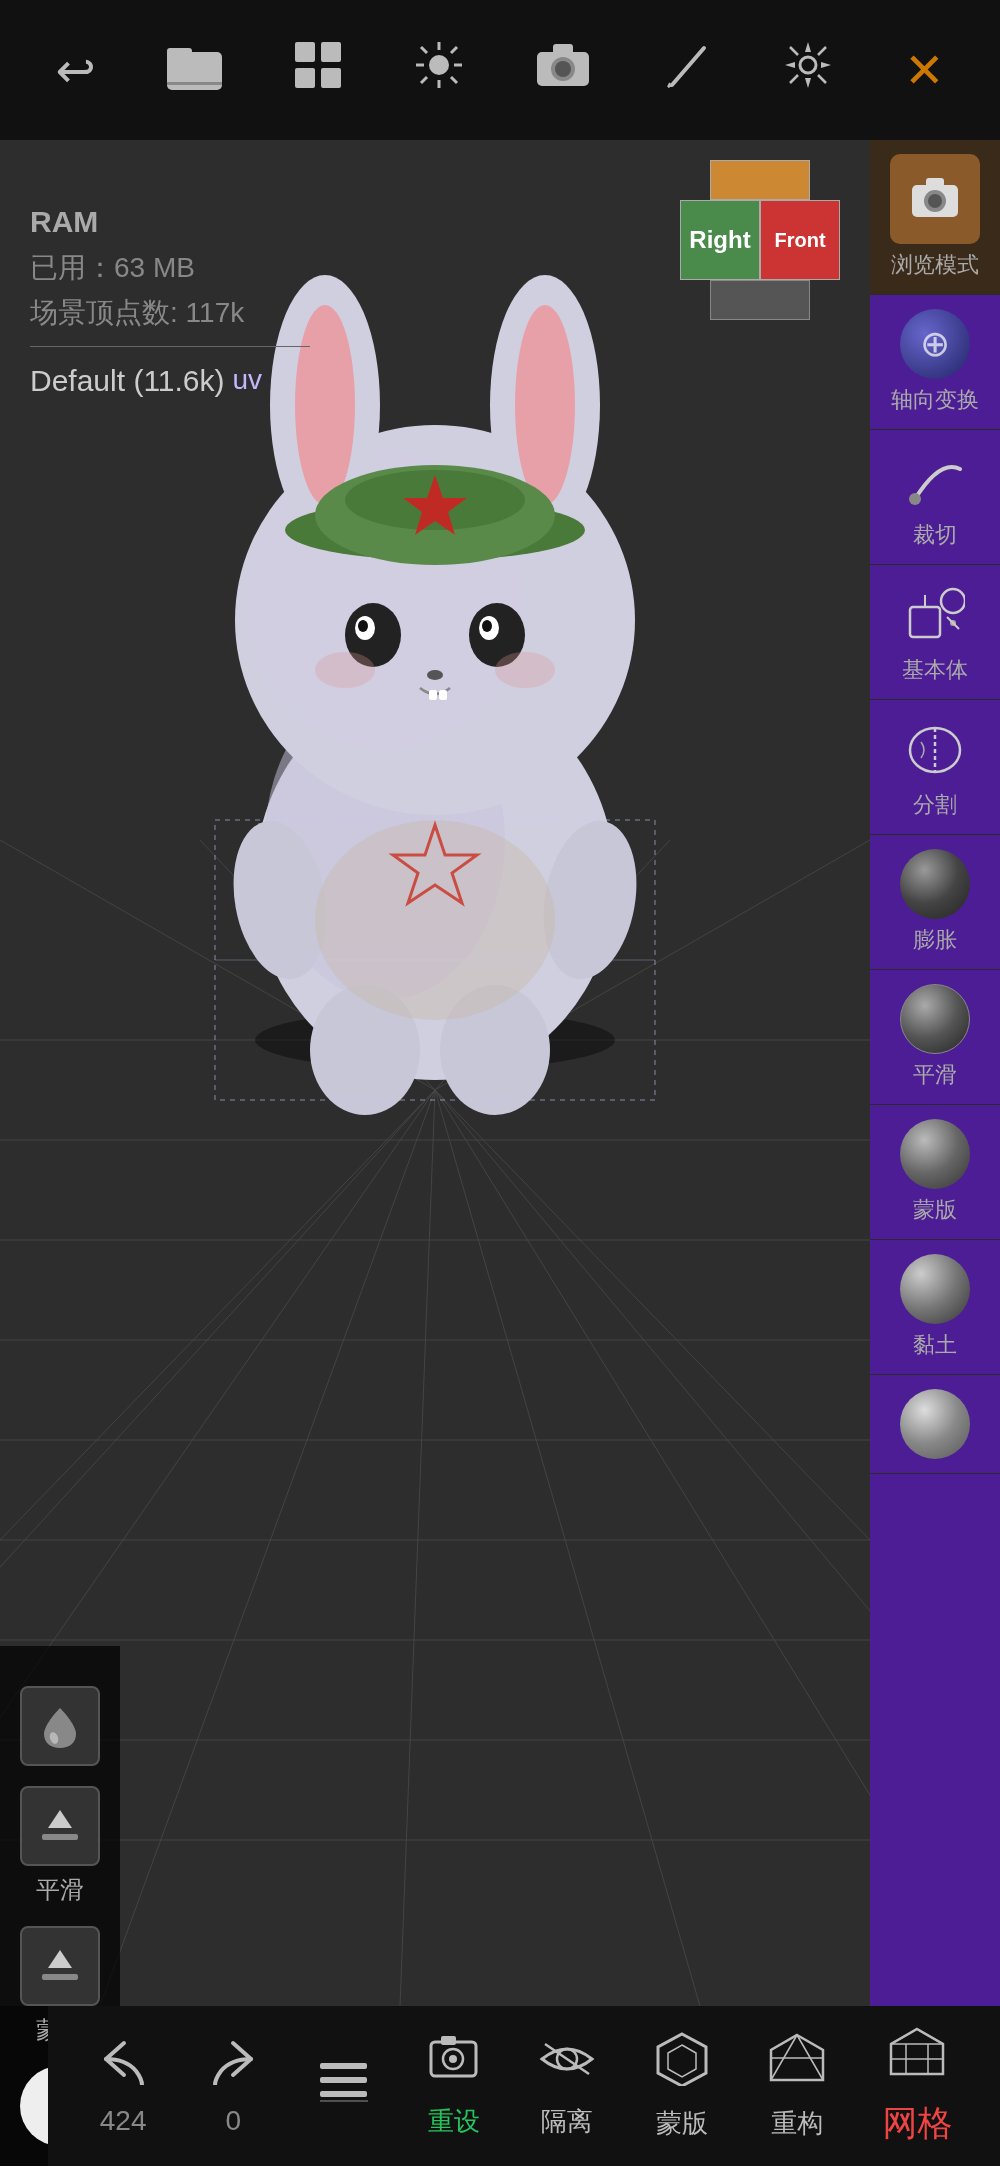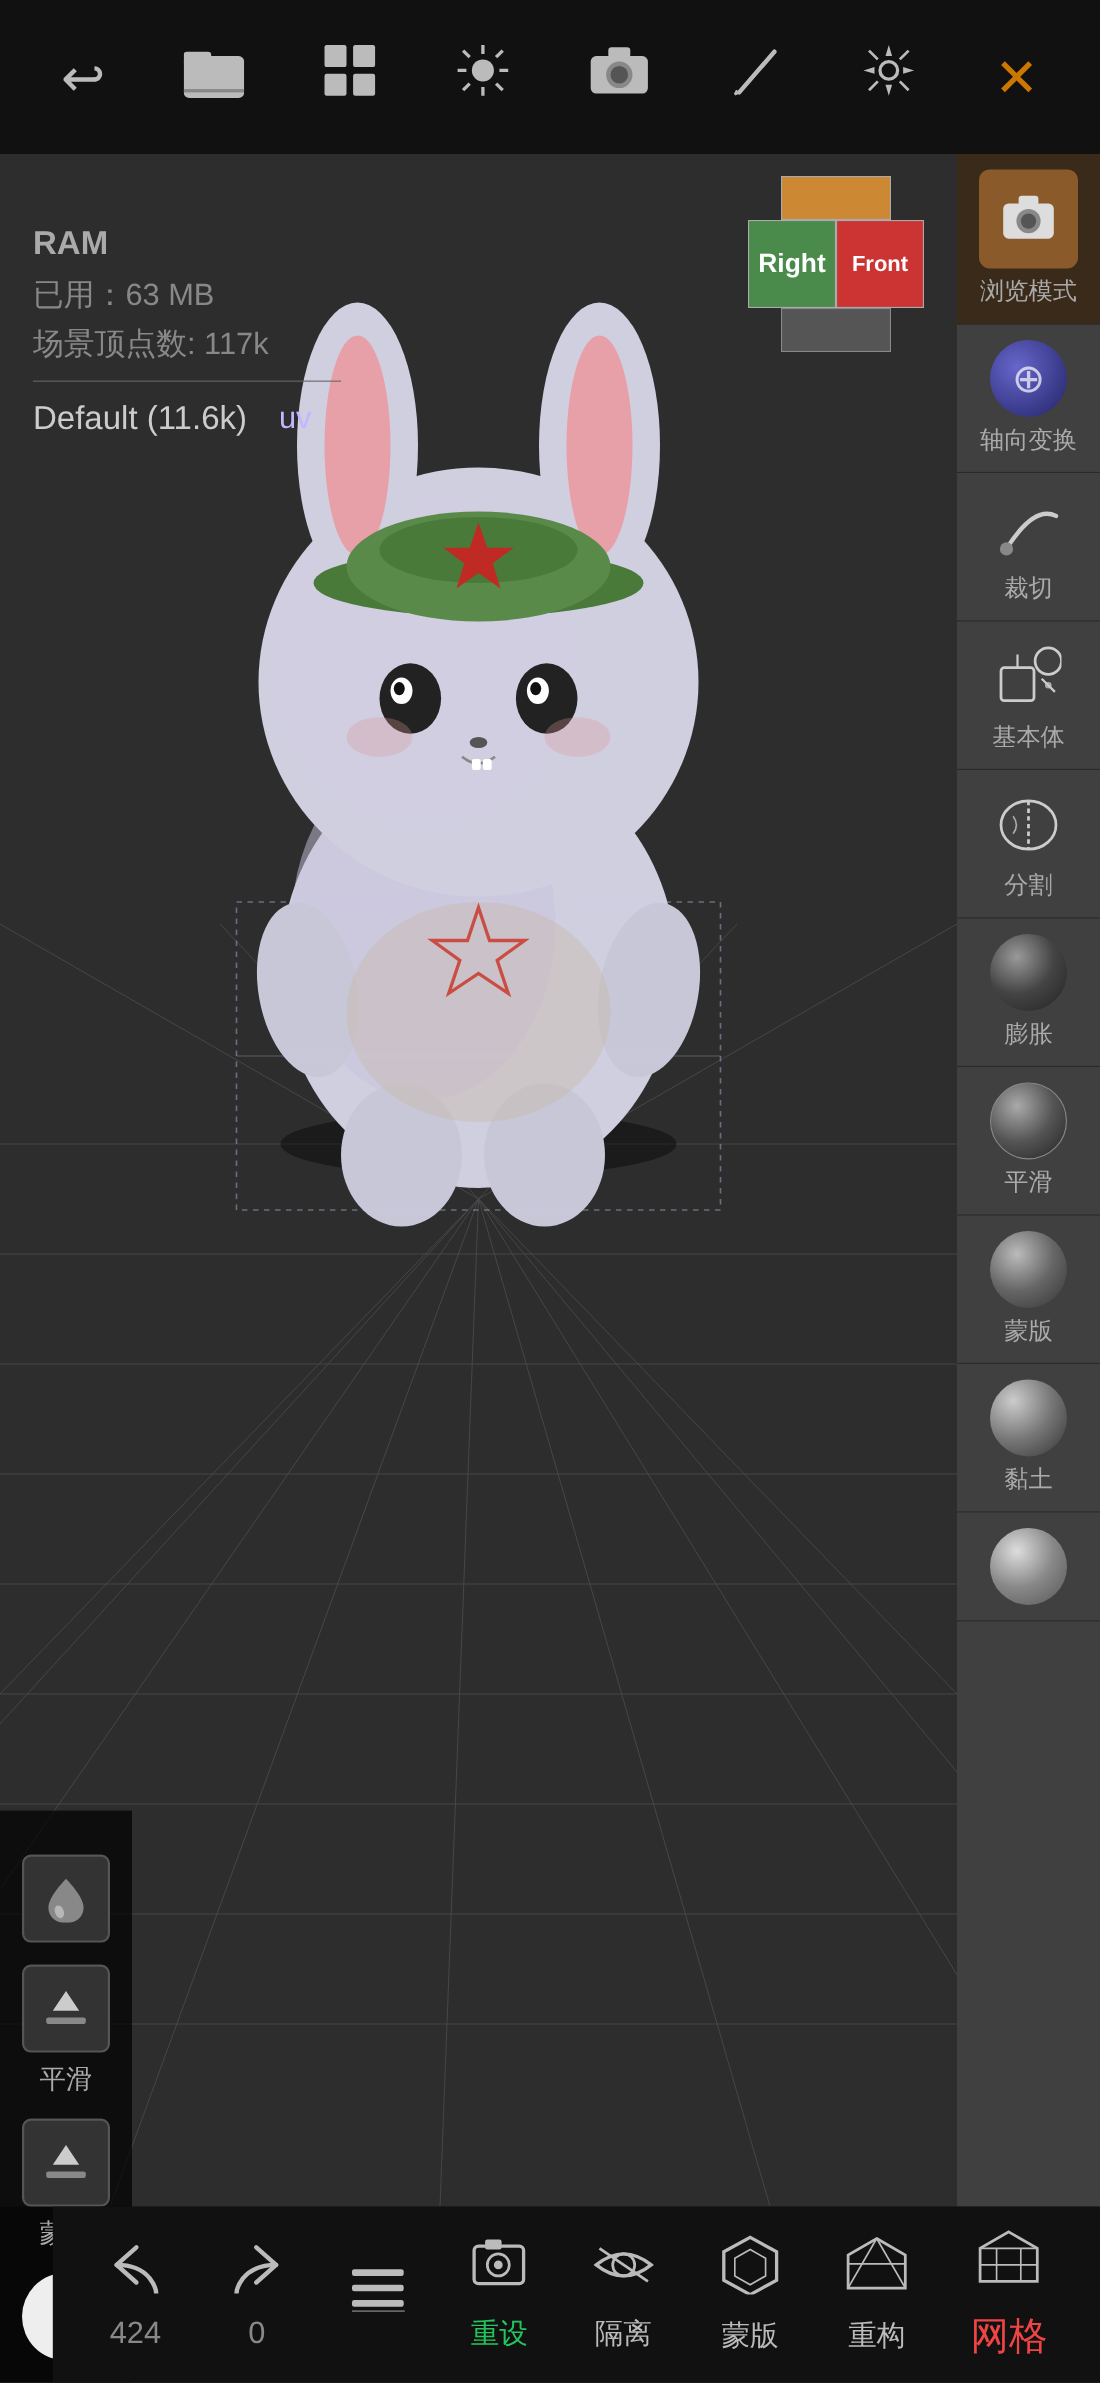--- a/index.html
+++ b/index.html
@@ -61,21 +61,21 @@
       z-index: 5;
       margin-top: 28px;
     }
     .ram-info .divider-line {
       border-top: 1px solid #666;
       margin: 10px 0;
       width: 280px;
     }
     .ram-info .mesh-info {
       display: flex;
-      gap: 29px;
+      gap: 8px;
       align-items: center;
       font-size: 30px;
     }
     .ram-info .uv-badge {
       color: #c4b5fd;
       font-size: 28px;
     }
 
     
     .orient-cube {
@@ -159,21 +159,21 @@
       border-radius: 4px;
     }
 
     
     .right-panel {
       position: absolute;
       top: 140px;
       right: 0;
       width: 130px;
       bottom: 160px;
-      background: #404040;
+      background: #4c1d95;
       display: flex;
       flex-direction: column;
       align-items: center;
       padding: 0;
       z-index: 10;
       overflow-y: auto;
     }
     .right-tool {
       display: flex;
       flex-direction: column;

